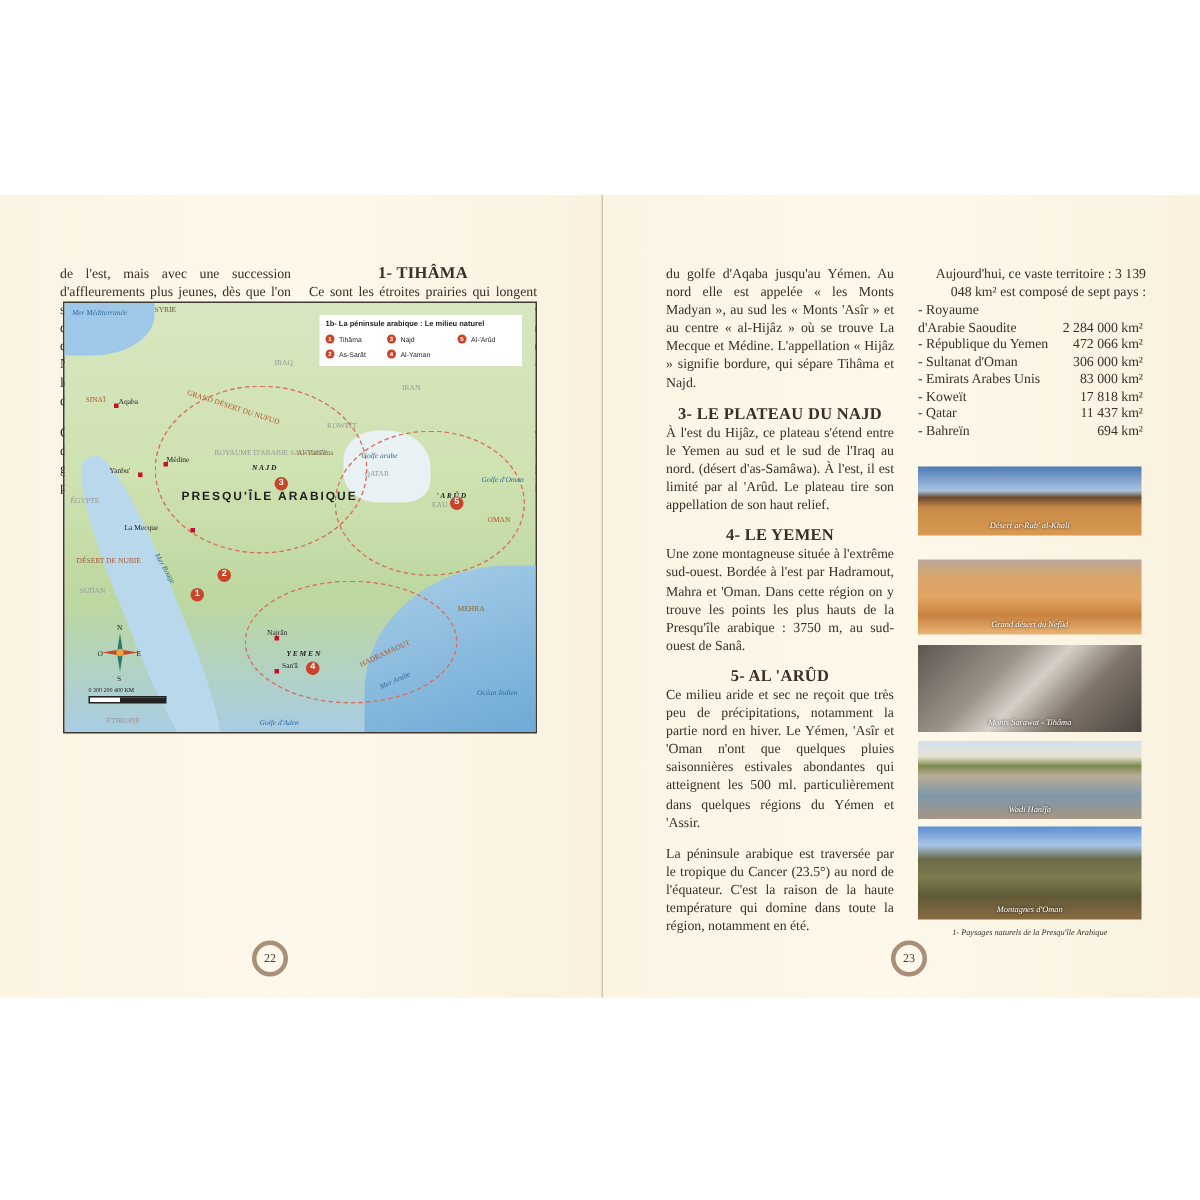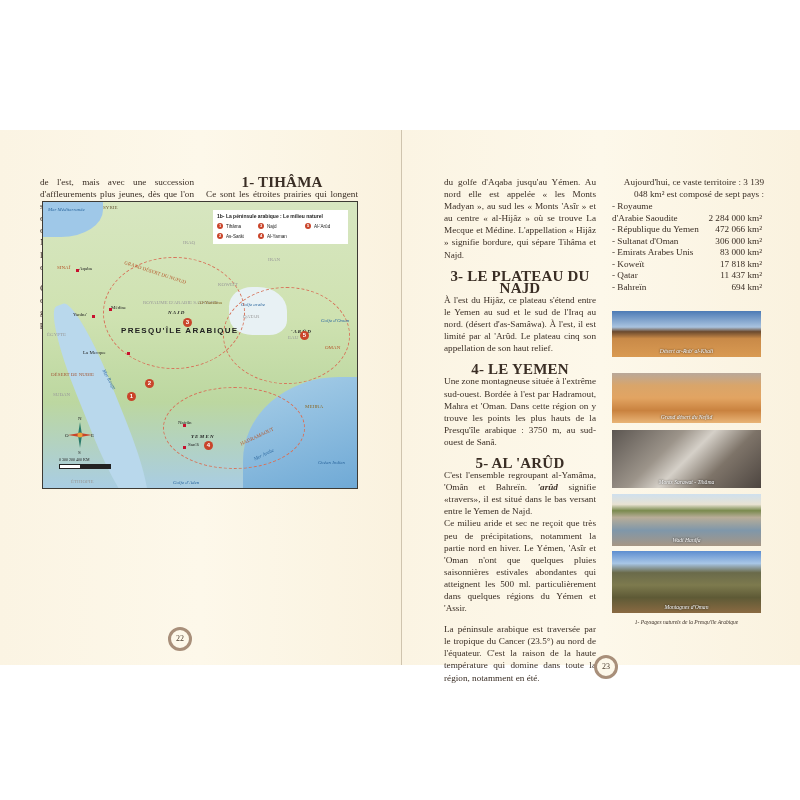--- a/index.html
+++ b/index.html
@@ -5,21 +5,21 @@
   html, body { margin:0; padding:0; }
   body { width:800px; height:800px; background:#ffffff; position:relative; overflow:hidden;
          font-family:"Liberation Serif", "DejaVu Serif", serif; color:#3a2e25; }
   .spread { position:absolute; left:0; top:130px; width:800px; height:535px; background:#fcf6e6; }
   .page { position:absolute; top:0; height:535px; background:linear-gradient(90deg,#fbf4e3,#fdf8ea 50%,#faf2df); }
   .page.left { left:0; width:401px; }
   .page.right { left:402px; width:398px; }
   .gutter { position:absolute; left:401px; top:0; width:1px; height:535px; background:#cfc4ae; }
   .col { position:absolute; font-size:9.2px; line-height:12.1px; text-align:justify; }
   .col p { margin:0 0 9px 0; }
-  .h { text-align:center; font-weight:bold; font-size:15px; letter-spacing:0.2px; margin:0; }
+  .h { text-align:center; font-weight:bold; font-size:11px; letter-spacing:0.2px; margin:0; }
   .ib { font-style:italic; font-weight:bold; }
   
   .map { position:absolute; left:42px; top:201px; width:314px; height:286px; border:1.5px solid #3d3a34; overflow:hidden;
          background:linear-gradient(180deg,#d7e6c0 0%,#cfe2b1 40%,#bcd7a0 70%,#a9cde3 100%); }
   .map .sea-med { position:absolute; left:-10px; top:-10px; width:70px; height:45px; background:#9fc8e8; border-radius:0 0 60% 0; }
   .map .red-sea { position:absolute; left:40px; top:95px; width:36px; height:220px; background:#b9d8ec; transform:rotate(-22deg); border-radius:40%; }
   .map .gulf { position:absolute; left:186px; top:85px; width:58px; height:48px; background:#e8f1f4; border-radius:40% 50% 30% 40%; }
   .map .indian { position:absolute; left:200px; top:175px; width:160px; height:140px; background:linear-gradient(160deg,#a9cfe8,#5e9ed0); border-radius:60% 0 0 0; }
   .map .desert-ell { position:absolute; border:1px dashed #d7735a; border-radius:50%; }
   .map .label { position:absolute; font-size:5px; color:#6a5b3a; white-space:nowrap; }
@@ -157,25 +157,24 @@
   </svg>
   <div class="scale"></div>
   <span class="label" style="left:16px;top:255px;color:#222;font-size:4px;">0   300  200        400 KM</span>
 </div>
 
 <div class="pgnum" style="left:168px;top:627px;">22</div>
 
 <div class="col" style="left:444px; top:176px; width:152px;">
   <p>du golfe d'Aqaba jusqu'au Yémen. Au nord elle est appelée « les Monts Madyan », au sud les « Monts 'Asîr » et au centre « al-Hijâz » où se trouve La Mecque et Médine. L'appellation « Hijâz » signifie bordure, qui sépare Tihâma et Najd.</p>
   <div class="h">3- LE PLATEAU DU NAJD</div>
-  <p>À l'est du Hijâz, ce plateau s'étend entre le Yemen au sud et le sud de l'Iraq au nord. (désert d'as-Samâwa). À l'est, il est limité par al 'Arûd. Le plateau cinq son appellation de son haut relief.</p>
+  <p>À l'est du Hijâz, ce plateau s'étend entre le Yemen au sud et le sud de l'Iraq au nord. (désert d'as-Samâwa). À l'est, il est limité par al 'Arûd. Le plateau tire son appellation de son haut relief.</p>
   <div class="h">4- LE YEMEN</div>
   <p>Une zone montagneuse située à l'extrême sud-ouest. Bordée à l'est par Hadramout, Mahra et 'Oman. Dans cette région on y trouve les points les plus hauts de la Presqu'île arabique : 3750 m, au sud-ouest de Sanâ.</p>
   <div class="h">5- AL 'ARÛD</div>
-  <p style="margin-bottom:0;"><span>C'est l'ensemble regroupant al-Yamâma, 'Omân et Bahreïn. </span><span class="ib">'arûd</span><span> signifie «travers», il est situé dans le bas versant entre le Yemen de Najd.</span></p>
   <p>Ce milieu aride et sec ne reçoit que très peu de précipitations, notamment la partie nord en hiver. Le Yémen, 'Asîr et 'Oman n'ont que quelques pluies saisonnières estivales abondantes qui atteignent les 500 ml. particulièrement dans quelques régions du Yémen et 'Assir.</p>
   <p>La péninsule arabique est traversée par le tropique du Cancer (23.5°) au nord de l'équateur. C'est la raison de la haute température qui domine dans toute la région, notamment en été.</p>
 </div>
 
 <div class="col" style="left:612px; top:176px; width:152px;">
   <p style="margin-bottom:1px;text-align:right;">Aujourd'hui, ce vaste territoire : 3 139 048 km² est composé de sept pays :</p>
   <table class="countries" style="width:150px;">
     <tbody>
         <tr>
           <td>- Royaume</td>
@@ -223,13 +222,13 @@
   <div class="cap">Monts Sarawat - Tihâma</div>
 </div>
 <div class="photo" style="top:494px;height:52px;background:linear-gradient(180deg,#cfe0ee 0%,#e8e2d2 20%,#7a8a4e 32%,#b8ad98 45%,#7f97aa 70%,#a69684 100%);">
   <div class="cap">Wadi Hanîfa</div>
 </div>
 <div class="photo" style="top:551px;height:62px;background:linear-gradient(180deg,#5d8ed0 0%,#a8c6e6 20%,#6a6a4a 35%,#7d7a4e 55%,#5e5a36 75%,#8a6a42 100%);">
   <div class="cap">Montagnes d'Oman</div>
 </div>
 <div class="fig-cap">1- Paysages naturels de la Presqu'île Arabique</div>
 
-<div class="pgnum" style="left:594px;top:655px;">23</div>
+<div class="pgnum" style="left:594px;top:627px;">23</div>
 
 </body></html>

